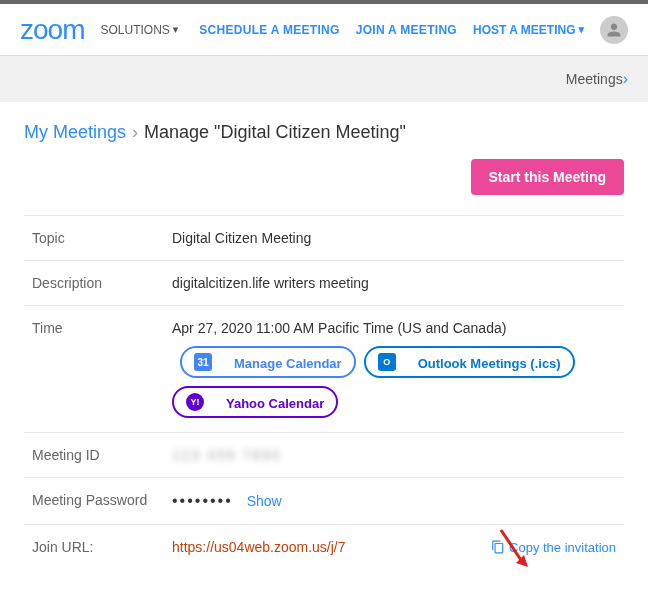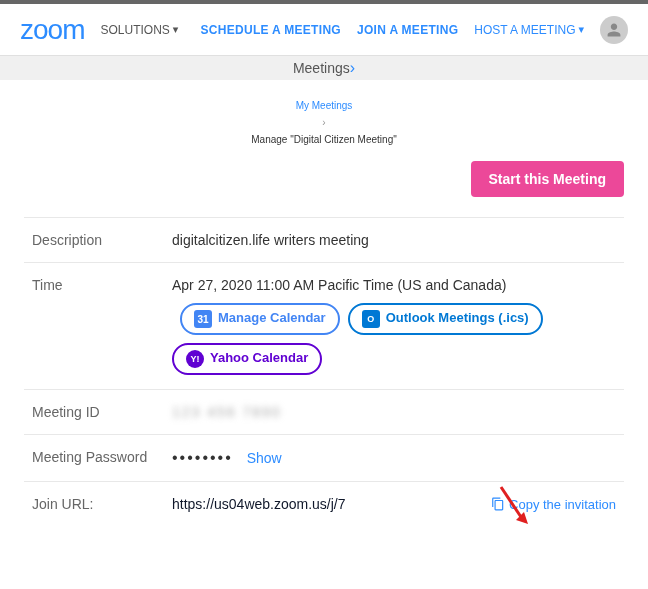--- a/index.html
+++ b/index.html
@@ -5,69 +5,69 @@
     * { box-sizing: border-box; margin: 0; padding: 0; }
     body { font-family: -apple-system, BlinkMacSystemFont, 'Segoe UI', Arial, sans-serif; font-size: 14px; color: #333; background: #fff; width: 648px; min-height: 589px; }
 
     
     .header { display: flex; align-items: center; justify-content: space-between; padding: 10px 20px; border-bottom: 1px solid #e0e0e0; background: #fff; height: 52px; }
     .header-left { display: flex; align-items: center; gap: 16px; }
     .logo { color: #2D8CFF; font-size: 28px; font-weight: 400; letter-spacing: -1px; }
     .solutions-btn { font-size: 12px; color: #555; display: flex; align-items: center; gap: 3px; cursor: pointer; }
     .header-right { display: flex; align-items: center; gap: 16px; }
     .header-nav-link { font-size: 12px; color: #2D8CFF; text-transform: uppercase; font-weight: 600; cursor: pointer; letter-spacing: 0.3px; }
-    .host-btn { font-size: 12px; color: #2D8CFF; text-transform: uppercase; font-weight: 400; cursor: pointer; display: flex; align-items: center; gap: 3px; text-align: center; }
+    .host-btn { font-size: 12px; color: #2D8CFF; text-transform: uppercase; font-weight: 700; cursor: pointer; display: flex; align-items: center; gap: 3px; text-align: center; }
     .avatar { width: 28px; height: 28px; border-radius: 50%; background: #ccc; display: flex; align-items: center; justify-content: center; }
 
     
-    .meetings-banner { background: #f0f0f0; padding: 3px 20px; display: flex; align-items: center; justify-content: center; margin-top: 0; }
+    .meetings-banner { background: #f0f0f0; padding: 14px 20px; display: flex; align-items: center; justify-content: flex-end; margin-top: 0; }
     .meetings-label { font-size: 14px; color: #555; font-weight: 500; }
     .banner-chevron { color: #2D8CFF; font-size: 16px; }
 
     
     .main { padding: 20px 24px; }
 
     
-    .breadcrumb { display: flex; align-items: center; gap: 6px; margin-bottom: 16px; font-size: 10px; flex-direction: column; }
+    .breadcrumb { display: flex; align-items: center; gap: 6px; margin-bottom: 16px; font-size: 18px; }
     .breadcrumb-link { color: #2D8CFF; cursor: pointer; }
     .breadcrumb-sep { color: #999; }
     .breadcrumb-current { color: #333; }
 
     
     .top-row { display: flex; justify-content: flex-end; margin-bottom: 20px; }
     .start-btn { background: #ec4899; color: #fff; border: none; border-radius: 4px; padding: 10px 18px; font-size: 14px; font-weight: 600; cursor: pointer; white-space: nowrap; }
 
     
     .detail-table { width: 100%; border-collapse: collapse; }
     .detail-row { border-top: 1px solid #e8e8e8; }
     .detail-row td { padding: 14px 8px; vertical-align: top; }
     .detail-label { color: #666; font-size: 14px; width: 140px; white-space: nowrap; }
     .detail-value { color: #333; font-size: 14px; }
 
     
     .calendar-btns { display: flex; flex-wrap: wrap; gap: 8px; margin-top: 10px; }
-    .cal-btn { display: flex; align-items: flex-start; gap: 6px; border: 2px solid; border-radius: 20px; padding: 5px 12px; font-size: 13px; font-weight: 600; cursor: pointer; background: #fff; }
+    .cal-btn { display: flex; align-items: flex-end; gap: 22px; border: 2px solid; border-radius: 20px; padding: 5px 12px; font-size: 13px; font-weight: 600; cursor: pointer; background: #fff; }
     .cal-btn.google { border-color: #4285F4; color: #4285F4; }
     .cal-btn.outlook { border-color: #0078D4; color: #0078D4; }
     .cal-btn.yahoo { border-color: #6001D2; color: #6001D2; }
     .cal-icon { width: 18px; height: 18px; border-radius: 3px; display: flex; align-items: center; justify-content: center; font-size: 10px; font-weight: 700; color: #fff; }
     .cal-icon.google { background: #4285F4; }
     .cal-icon.outlook { background: #0078D4; }
     .cal-icon.yahoo { background: #6001D2; border-radius: 50%; }
 
     
     .meeting-id { color: #aaa; font-size: 14px; letter-spacing: 2px; filter: blur(3px); user-select: none; }
 
     
     .password-dots { font-size: 16px; letter-spacing: 2px; color: #333; margin-right: 10px; }
     .show-link { color: #2D8CFF; cursor: pointer; font-size: 14px; }
 
     
     .join-url-container { display: flex; align-items: center; justify-content: space-between; width: 100%; }
-    .join-url-text { color: #0f172a; font-size: 14px; flex: 1; }
+    .join-url-text { color: #c2410c; font-size: 14px; flex: 1; }
     .copy-invitation { display: flex; align-items: center; gap: 4px; color: #2D8CFF; font-size: 13px; cursor: pointer; white-space: nowrap; }
 
     
     .header-top-bar { height: 4px; background: #666; }
 
     
     .chevron-small { font-size: 11px; }
   </style>
 </head>
 <body>
@@ -110,20 +110,24 @@
     <span class="breadcrumb-current">Manage "Digital Citizen Meeting"</span>
   </div>
 
   <div class="top-row">
     <button class="start-btn">Start this Meeting</button>
   </div>
 
   <table class="detail-table">
 
     <tbody>
+        <tr class="detail-row">
+      <td class="detail-label">Topic</td>
+      <td class="detail-value">Digital Citizen Meeting</td>
+    </tr>
 
     <tr class="detail-row">
       <td class="detail-label">Description</td>
       <td class="detail-value">digitalcitizen.life writers meeting</td>
     </tr>
 
     <tr class="detail-row">
       <td class="detail-label">Time</td>
       <td class="detail-value">
         <span>Apr 27, 2020 11:00 AM Pacific Time (US and Canada)</span>

